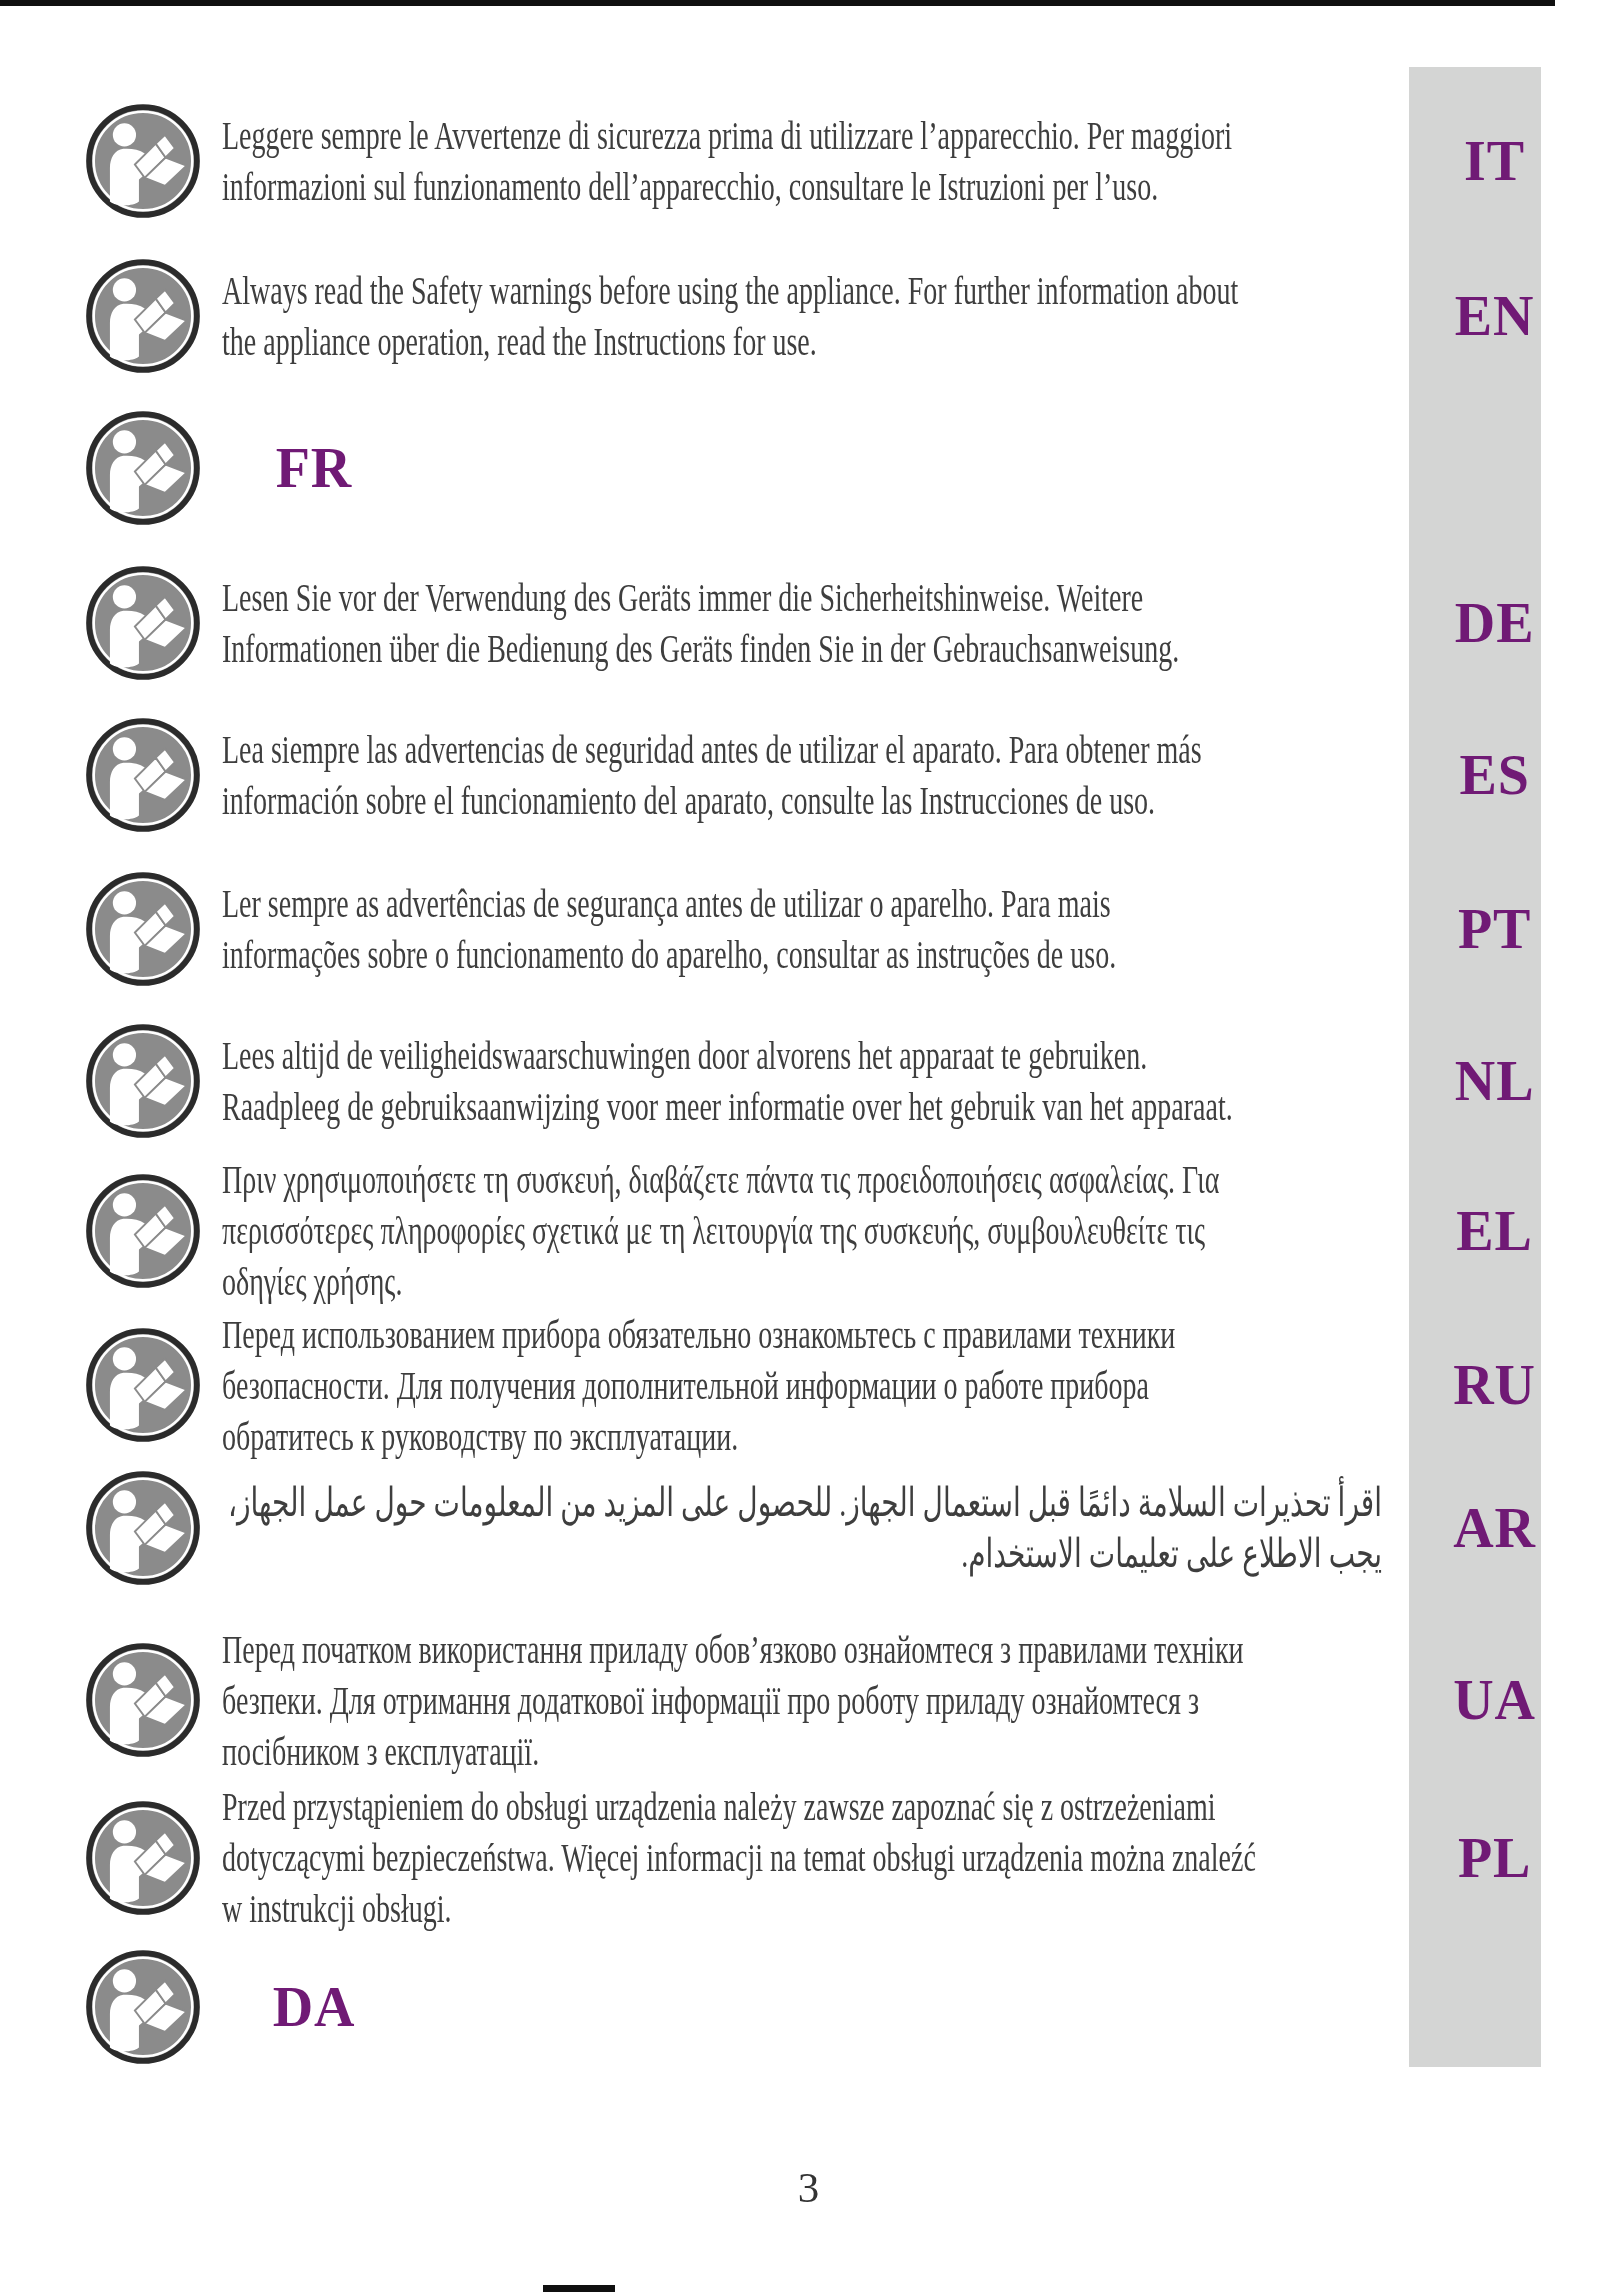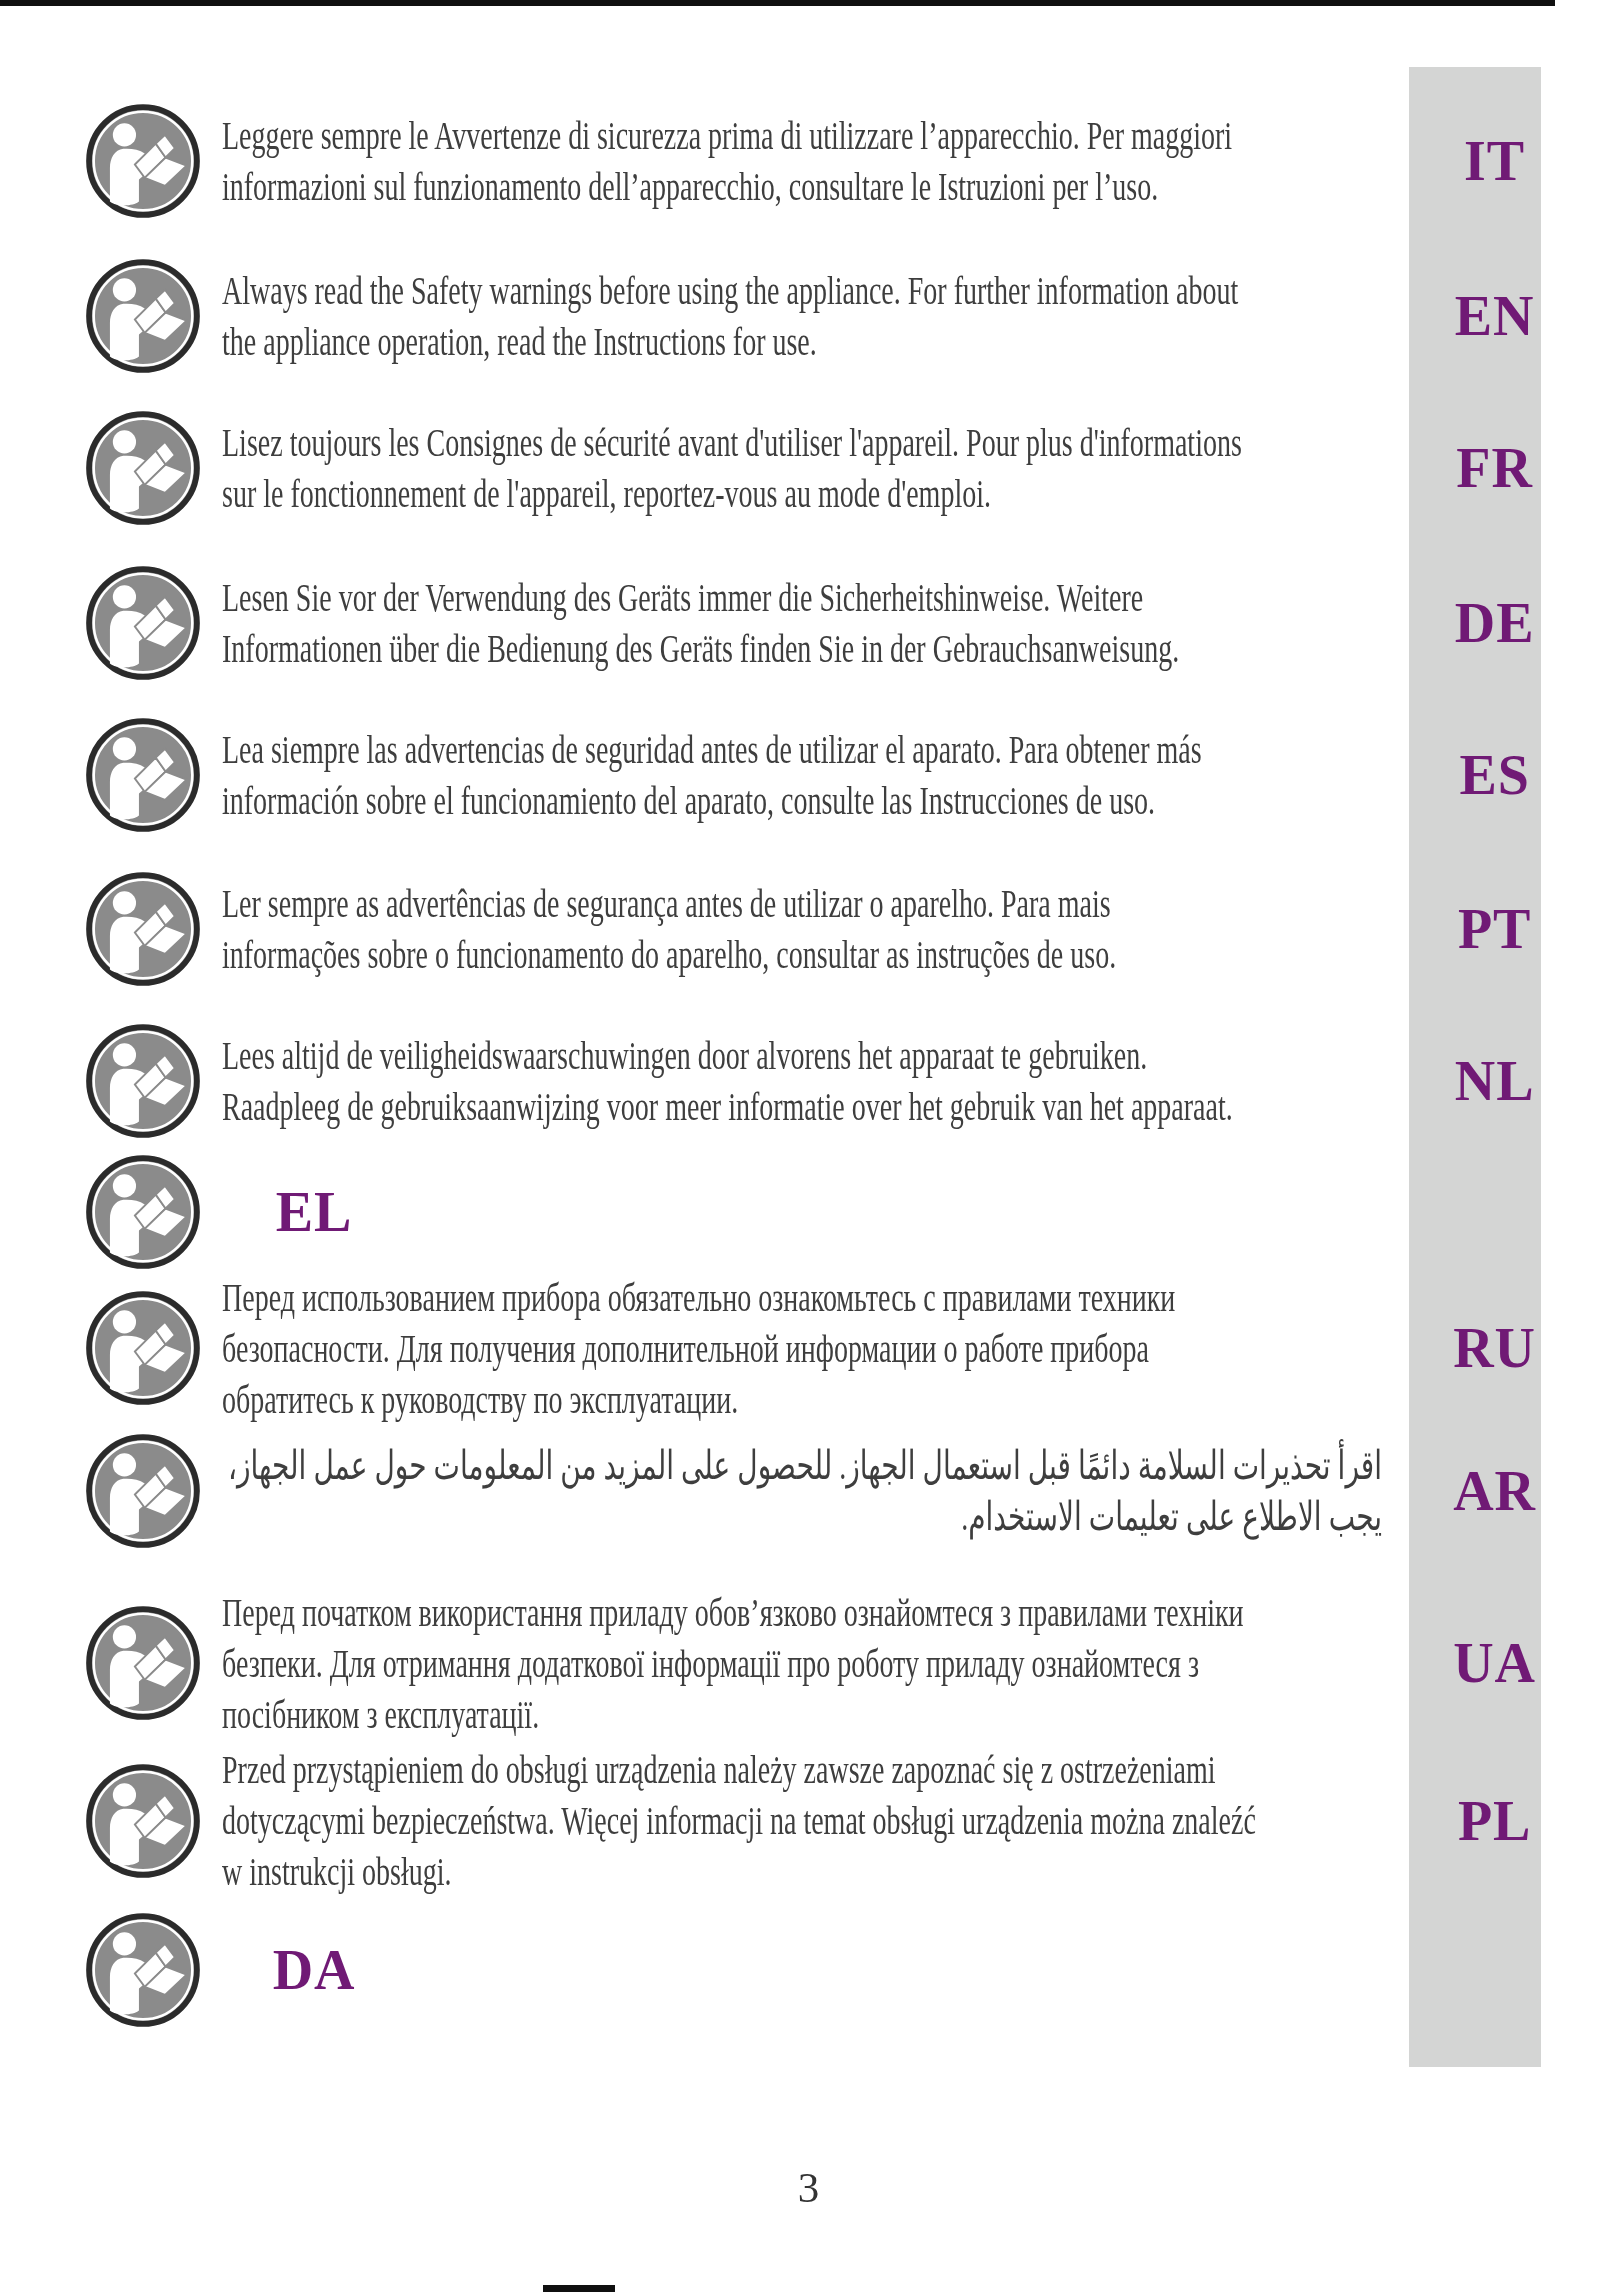--- a/index.html
+++ b/index.html
@@ -103,26 +103,20 @@
         </div>
       <div class="codecell">EN</div>
     </div>
 
     <div class="row" style="margin-bottom:39px">
       <div class="iconcell">
           <svg viewBox="0 0 130 130" width="116" height="116">
             <use href="#read-manual"></use>
           </svg>
         </div>
-      <div class="textwrap">
-          <div class="text">
-        <div class="line">Lisez toujours les Consignes de sécurité avant d'utiliser l'appareil. Pour plus d'informations</div>
-        <div class="line">sur le fonctionnement de l'appareil, reportez-vous au mode d'emploi.</div>
-      </div>
-        </div>
       <div class="codecell">FR</div>
     </div>
 
     <div class="row" style="margin-bottom:36px">
       <div class="iconcell">
           <svg viewBox="0 0 130 130" width="116" height="116">
             <use href="#read-manual"></use>
           </svg>
         </div>
       <div class="textwrap">
@@ -177,20 +171,27 @@
       </div>
         </div>
       <div class="codecell">NL</div>
     </div>
 
     <div class="row" style="margin-bottom:1.8px">
       <div class="iconcell">
           <svg viewBox="0 0 130 130" width="116" height="116">
             <use href="#read-manual"></use>
           </svg>
+        </div>
+      <div class="textwrap">
+          <div class="text">
+        <div class="line">Πριν χρησιμοποιήσετε τη συσκευή, διαβάζετε πάντα τις προειδοποιήσεις ασφαλείας. Για</div>
+        <div class="line">περισσότερες πληροφορίες σχετικά με τη λειτουργία της συσκευής, συμβουλευθείτε τις</div>
+        <div class="line">οδηγίες χρήσης.</div>
+      </div>
         </div>
       <div class="codecell">EL</div>
     </div>
 
     <div class="row" style="margin-bottom:8px">
       <div class="iconcell">
           <svg viewBox="0 0 130 130" width="116" height="116">
             <use href="#read-manual"></use>
           </svg>
         </div>

